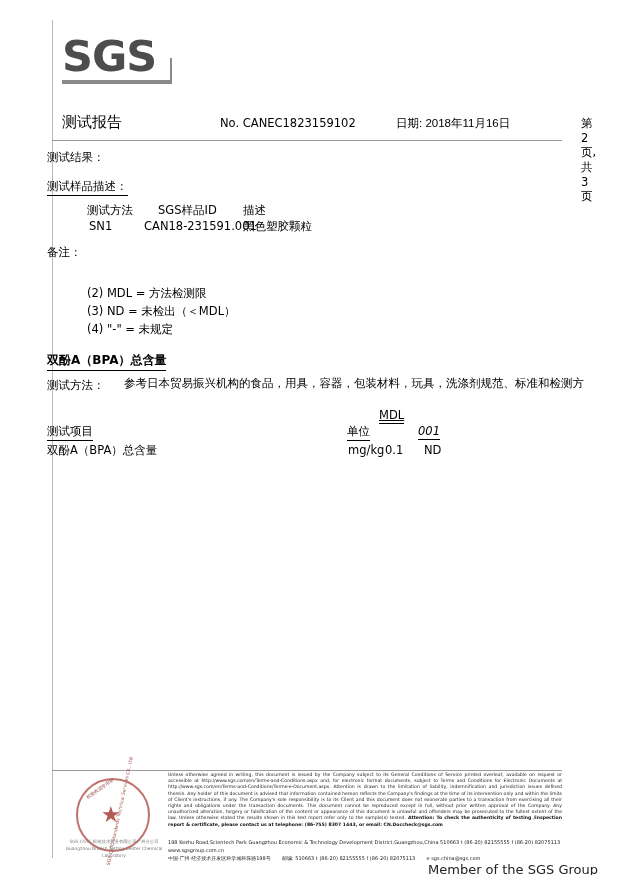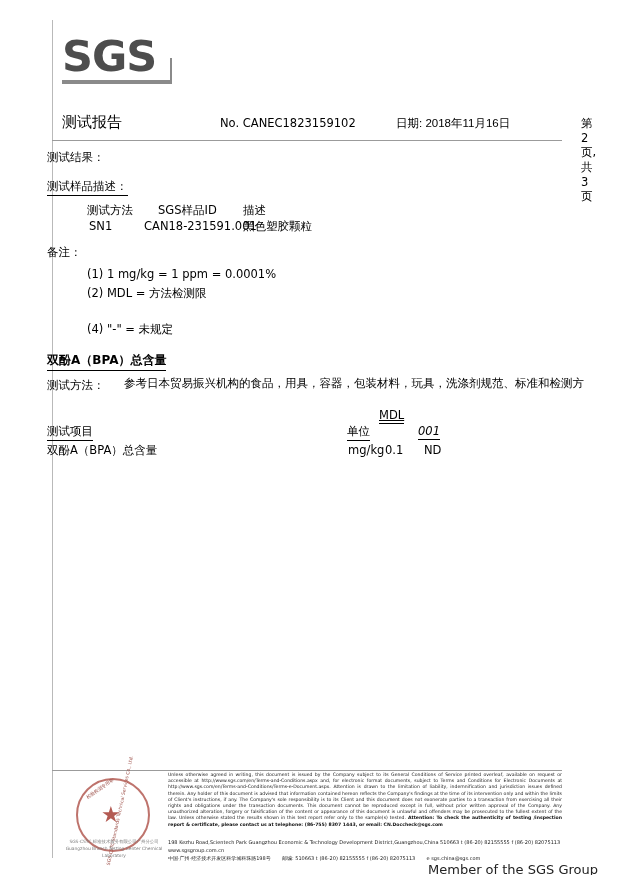--- a/index.html
+++ b/index.html
@@ -277,22 +277,22 @@
 
   <div class="txt tbl-hdr-1">测试方法</div>
   <div class="txt tbl-hdr-2">SGS样品ID</div>
   <div class="txt tbl-hdr-3">描述</div>
 
   <div class="txt tbl-cell-1">SN1</div>
   <div class="txt tbl-cell-2">CAN18-231591.001</div>
   <div class="txt tbl-cell-3">黑色塑胶颗粒</div>
 
   <div class="txt remark-label">备注：</div>
-  <div class="txt remark-1">(1) 1 mg/kg = 1 ppm = 0.0001%</div>
   <div class="txt remark-2">(2) MDL = 方法检测限</div>
+  <div class="txt remark-3">(3) ND = 未检出（＜MDL）</div>
   <div class="txt remark-4">(4) "-" = 未规定</div>
 
   <div class="txt bpa-heading u">双酚A（BPA）总含量</div>
 
   <div class="txt method-label">测试方法：</div>
   <div class="txt method-l1">参考日本贸易振兴机构的食品，用具，容器，包装材料，玩具，洗涤剂规范、标准和检测方</div>
 
   <div class="txt res-hdr-item u">测试项目</div>
   <div class="txt res-hdr-unit u">单位</div>
   <div class="txt res-hdr-mdl u">MDL</div>

